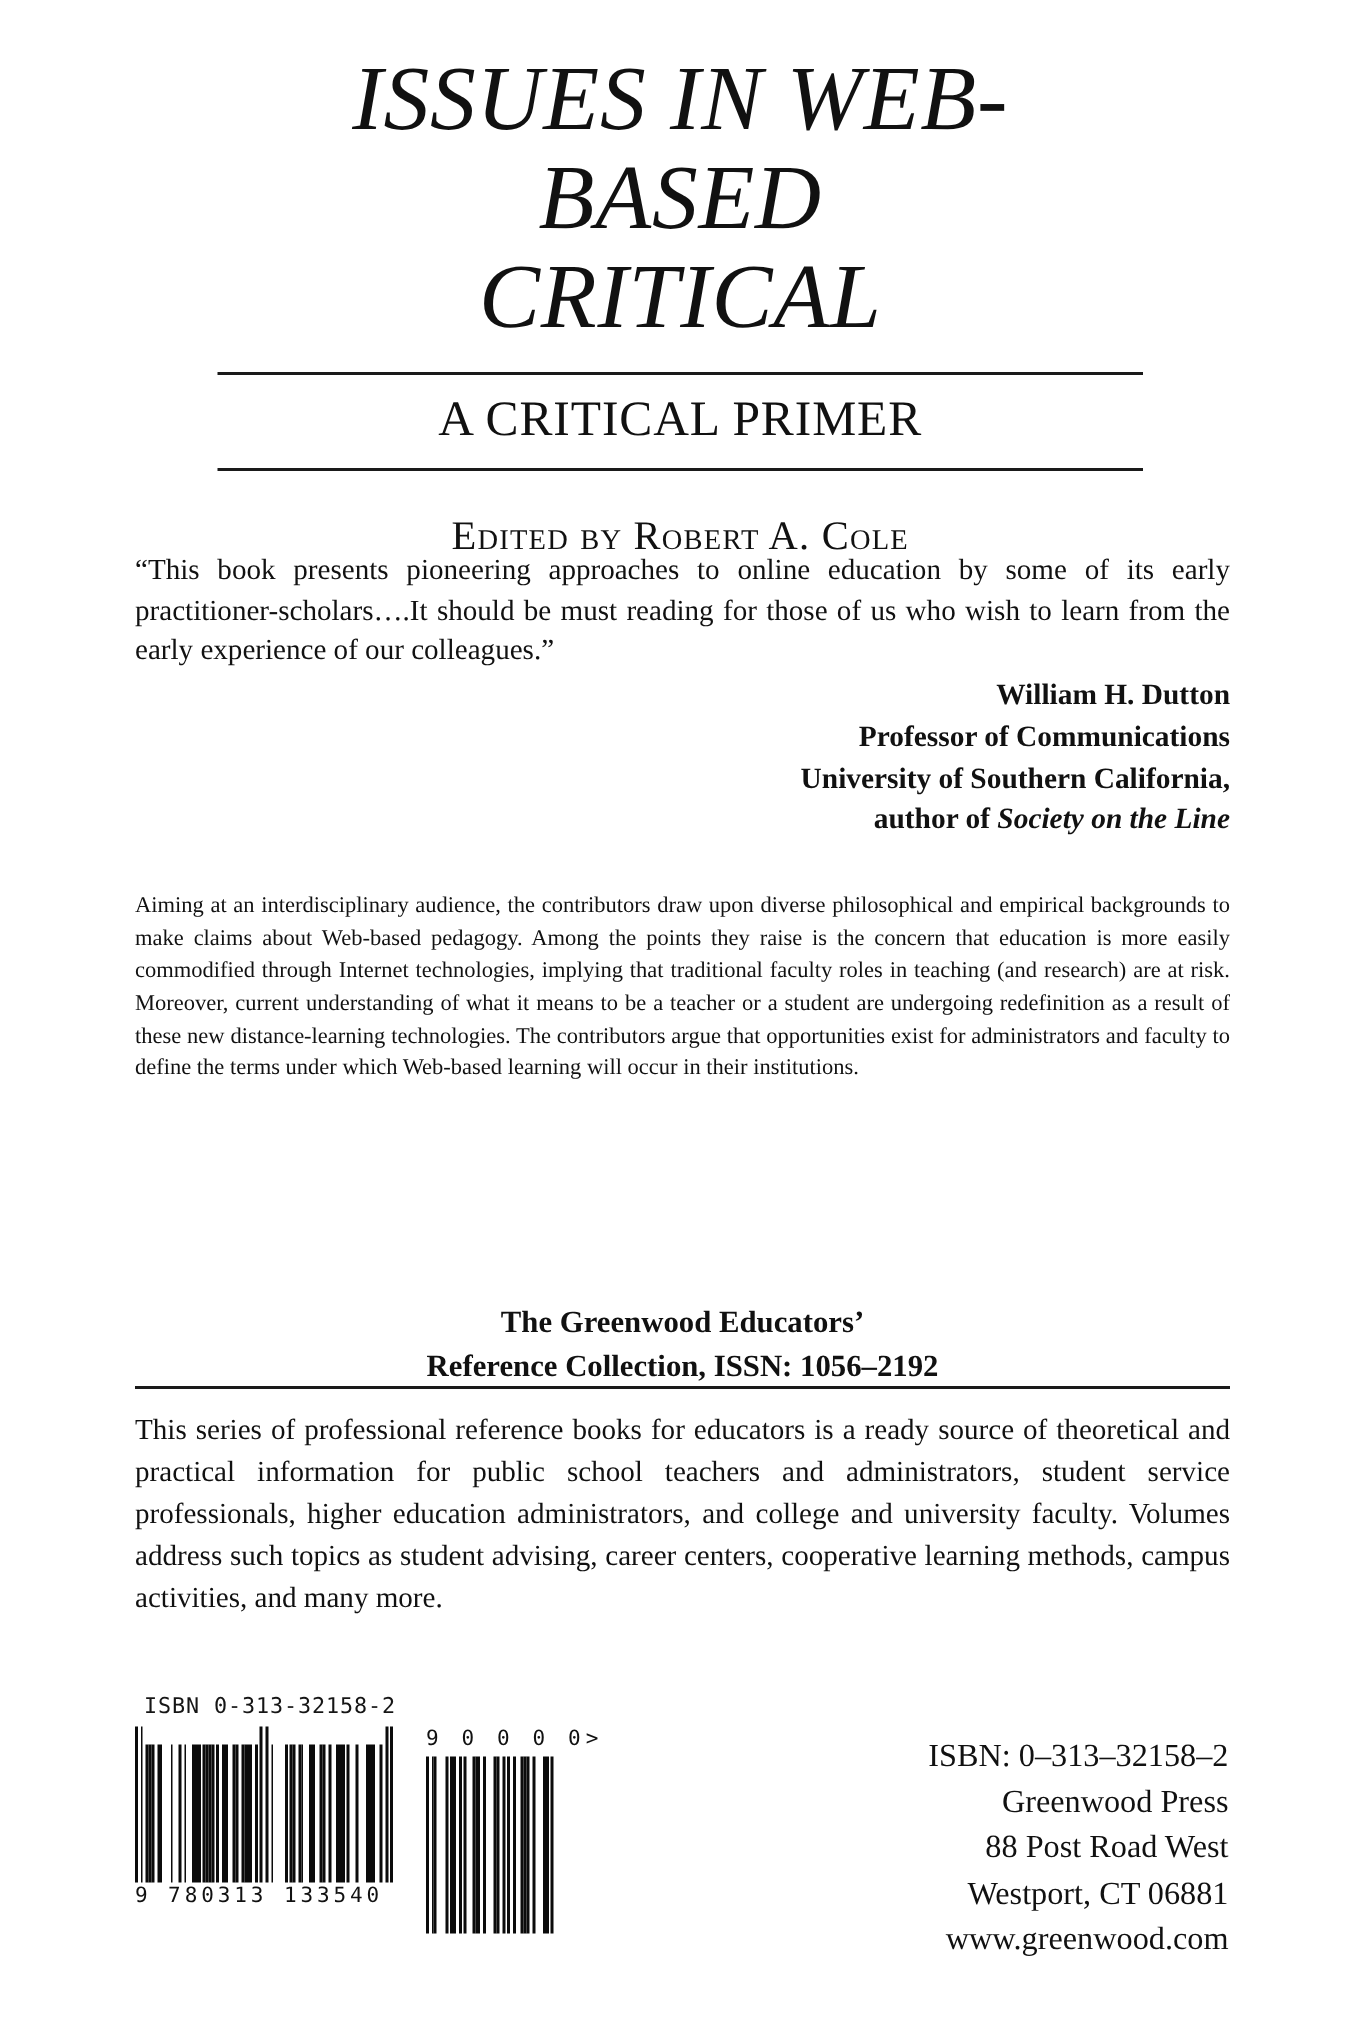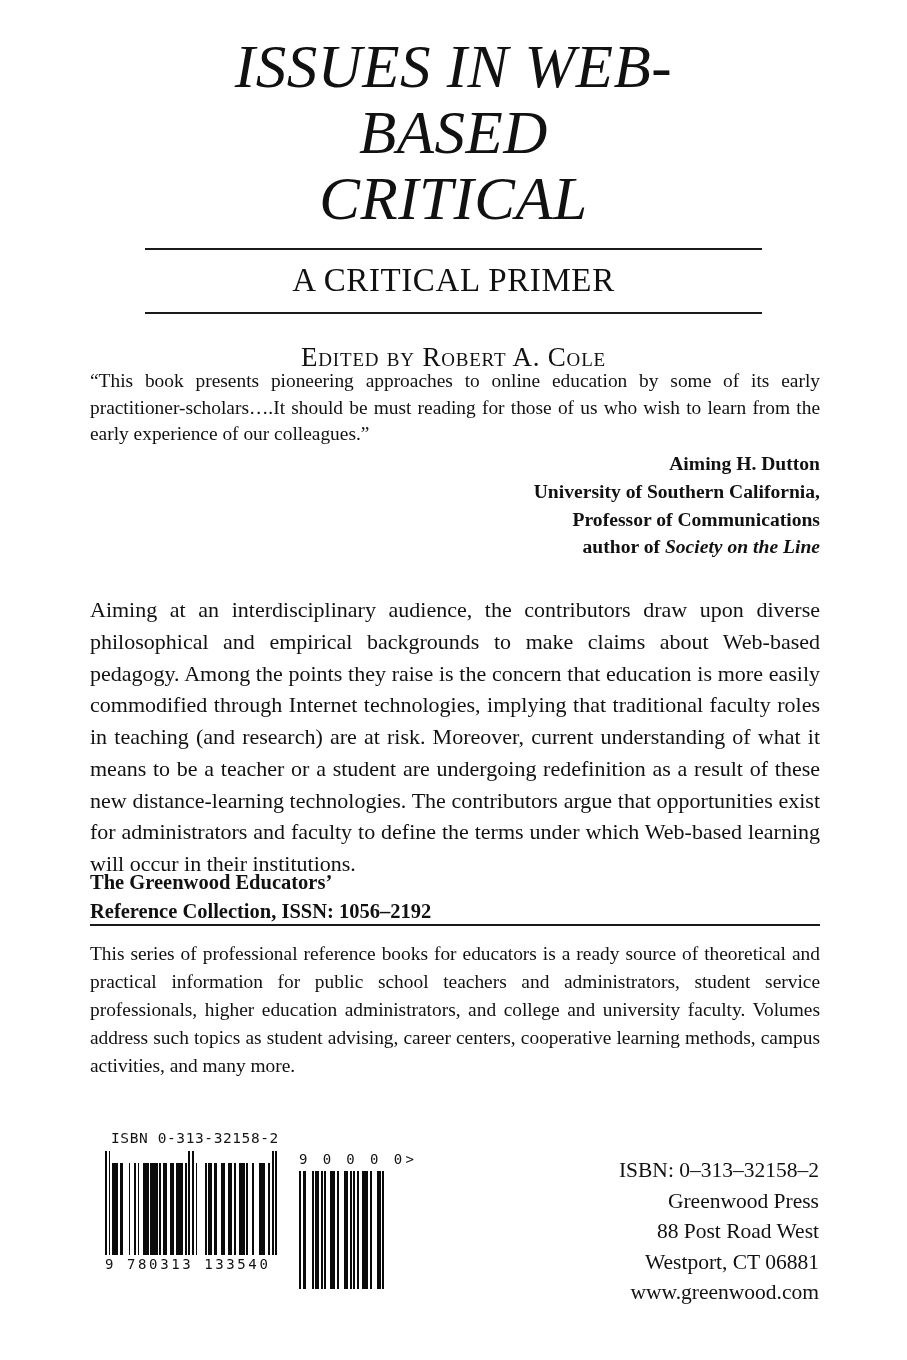--- a/index.html
+++ b/index.html
@@ -84,27 +84,28 @@
     font-weight: bold;
     font-size: 19.6px;
     line-height: 1.42;
   }
   .attribution .italic-work {
     font-style: italic;
   }
 
   .description {
     top: 594px;
-    font-size: 22px;
+    font-size: 15px;
     line-height: 1.445;
     text-align: justify;
   }
 
   .series-heading {
     top: 868px;
+    text-align: center;
     font-weight: bold;
     font-size: 20.5px;
     line-height: 1.4;
   }
   .rule-series {
     position: absolute;
     left: 90px;
     width: 730px;
     top: 924px;
     border: 0;
@@ -115,21 +116,21 @@
   .series-text {
     top: 940px;
     font-size: 19.4px;
     line-height: 1.445;
     text-align: justify;
   }
 
   
   .barcode-area {
     position: absolute;
-    left: 105px;
+    left: 90px;
     top: 1130px;
     width: 290px;
   }
   .isbn-above {
     font-family: "DejaVu Sans Mono", "Liberation Mono", monospace;
     font-size: 14.5px;
     letter-spacing: 0.6px;
     margin-left: 6px;
     margin-bottom: 5px;
     color: #151515;
@@ -197,23 +198,23 @@
 CRITICAL</h1>
     <hr class="rule-title">
     <div class="subtitle">A CRITICAL PRIMER</div>
     <hr class="rule-subtitle">
     <div class="editor-line">Edited by Robert A. Cole</div>
   </div>
 
   <div class="col quote">“This book presents pioneering approaches to online education by some of its early practitioner-scholars….It should be must reading for those of us who wish to learn from the early experience of our colleagues.”</div>
 
   <div class="col attribution">
-    <div>Aiming H. Dutton</div>
+    <div>William H. Dutton</div>
+    <div>Professor of Communications</div>
     <div>University of Southern California,</div>
-    <div>Professor of Communications</div>
     <div><span>author of </span><span class="italic-work">Society on the Line</span></div>
   </div>
 
   <div class="col description">Aiming at an interdisciplinary audience, the contributors draw upon diverse philosophical and empirical backgrounds to make claims about Web-based pedagogy. Among the points they raise is the concern that education is more easily commodified through Internet technologies, implying that traditional faculty roles in teaching (and research) are at risk. Moreover, current understanding of what it means to be a teacher or a student are undergoing redefinition as a result of these new distance-learning technologies. The contributors argue that opportunities exist for administrators and faculty to define the terms under which Web-based learning will occur in their institutions.</div>
 
   <div class="col series-heading">
     <div>The Greenwood Educators’</div>
     <div>Reference Collection, ISSN: 1056–2192</div>
   </div>
   <hr class="rule-series">

